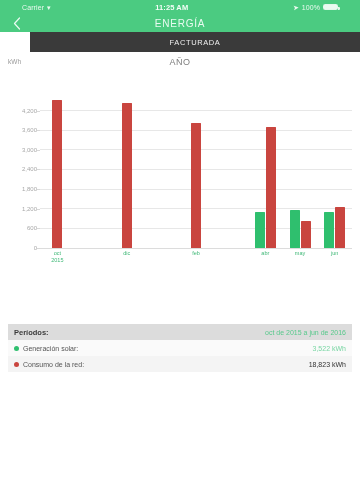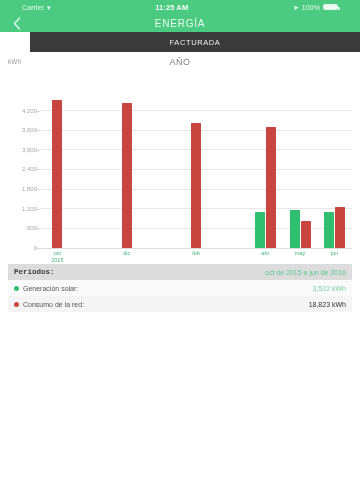--- a/index.html
+++ b/index.html
@@ -75,21 +75,21 @@
   .tab + .tab::before {
     content: ""; position: absolute; left: 0; top: 3px; bottom: 3px;
     width: 1px; background: #555;
   }
   .tab.active { background: #5FDF9F; color: #ffffff; }
   .tab.active::before { background: transparent; }
 
   
   .chart-wrap {
     position: relative;
-    height: 212px;
+    height: 272px;
     background: #ffffff;
   }
   .unit-label {
     position: absolute; left: 8px; top: 6px;
     font-size: 6.5px; color: #9a9a9a;
   }
   .chart-title {
     position: absolute; left: 0; right: 0; top: 5px;
     text-align: center;
     font-size: 9px; color: #7d7d7d; letter-spacing: 0.5px;
@@ -153,21 +153,21 @@
   .legend-row {
     display: flex; align-items: center;
     height: 16px;
     padding: 0 6px;
   }
   .legend-row.head { background: #dcdcdc; }
   .legend-row.alt  { background: #f4f4f4; }
   .legend-row.plain { background: #fafafa; }
   .legend-left { display: flex; align-items: center; gap: 4px; flex: 1 1 auto; }
   .legend-label { color: #555; font-size: 7px; }
-  .legend-row.head .legend-label { color: #3b3b3b; font-weight: bold; font-size: 7.5px; font-family: Liberation Mono, monospace; }
+  .legend-row.head .legend-label { color: #3b3b3b; font-weight: bold; font-size: 7.5px; }
   .dot { width: 5px; height: 5px; border-radius: 50%; display: inline-block; flex: 0 0 auto; }
   .dot.green { background: #2FBF6E; }
   .dot.red { background: #C9453F; }
   .legend-value { font-size: 7px; color: #333; text-align: right; white-space: nowrap; }
   .legend-value.green-text { color: #7ad6a4; }
   .legend-value.period { color: #58c98c; }
 </style>
 </head>
 <body>
 

